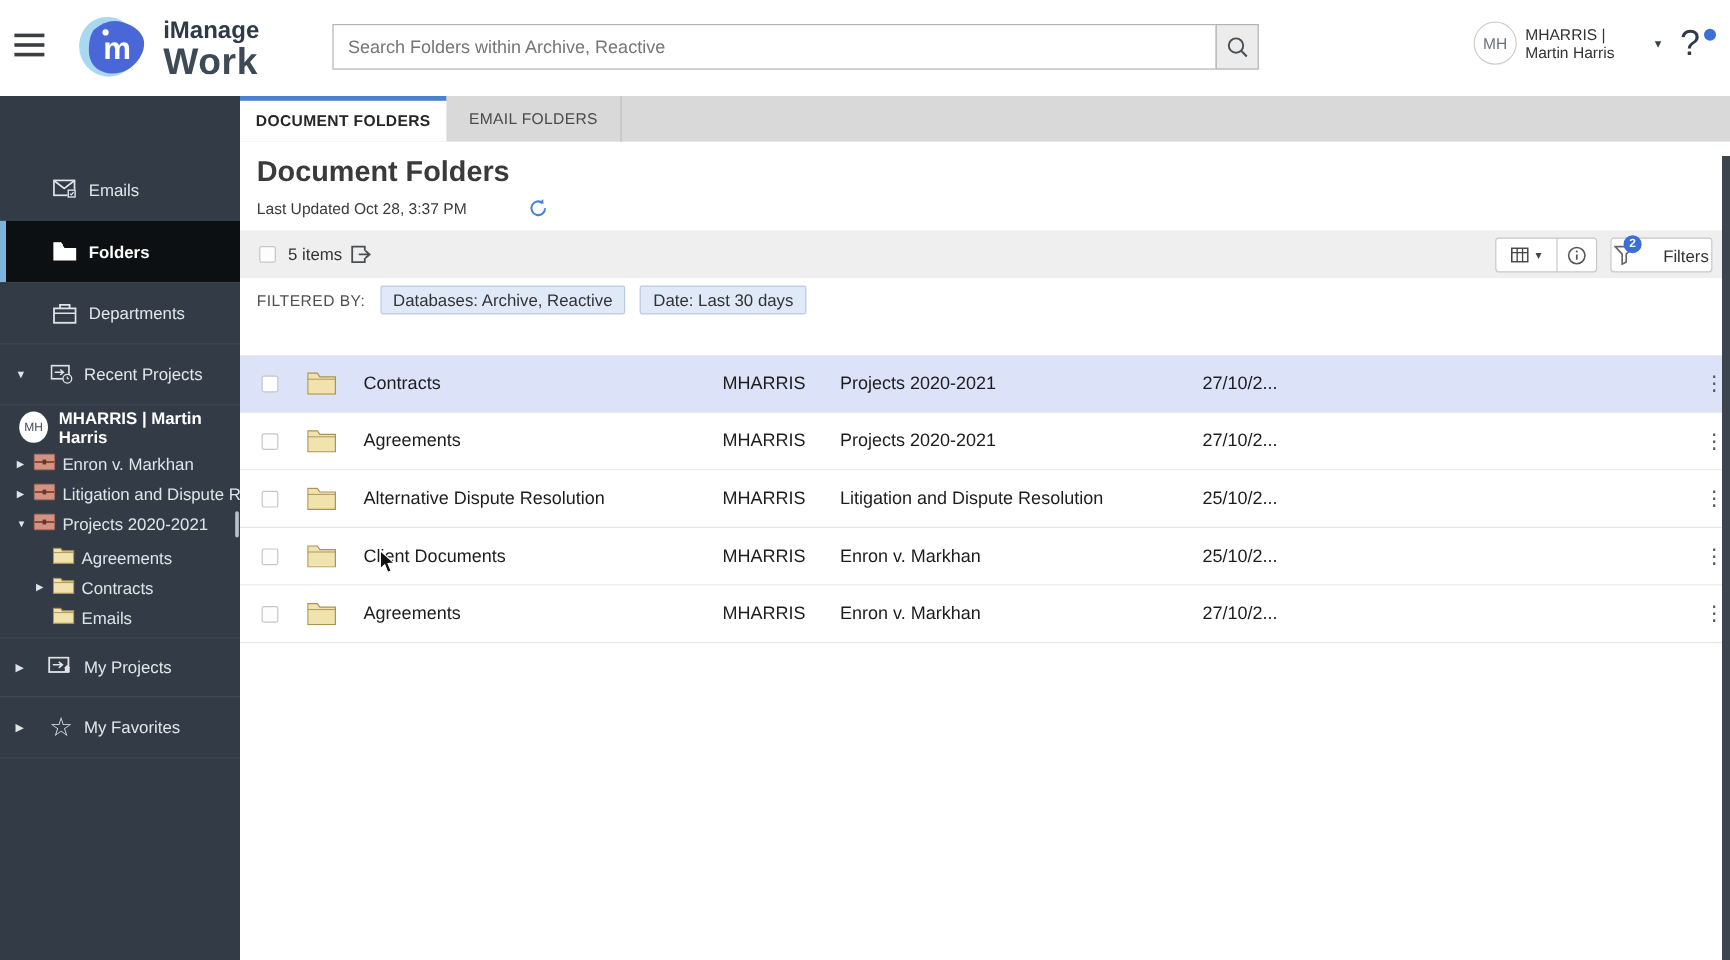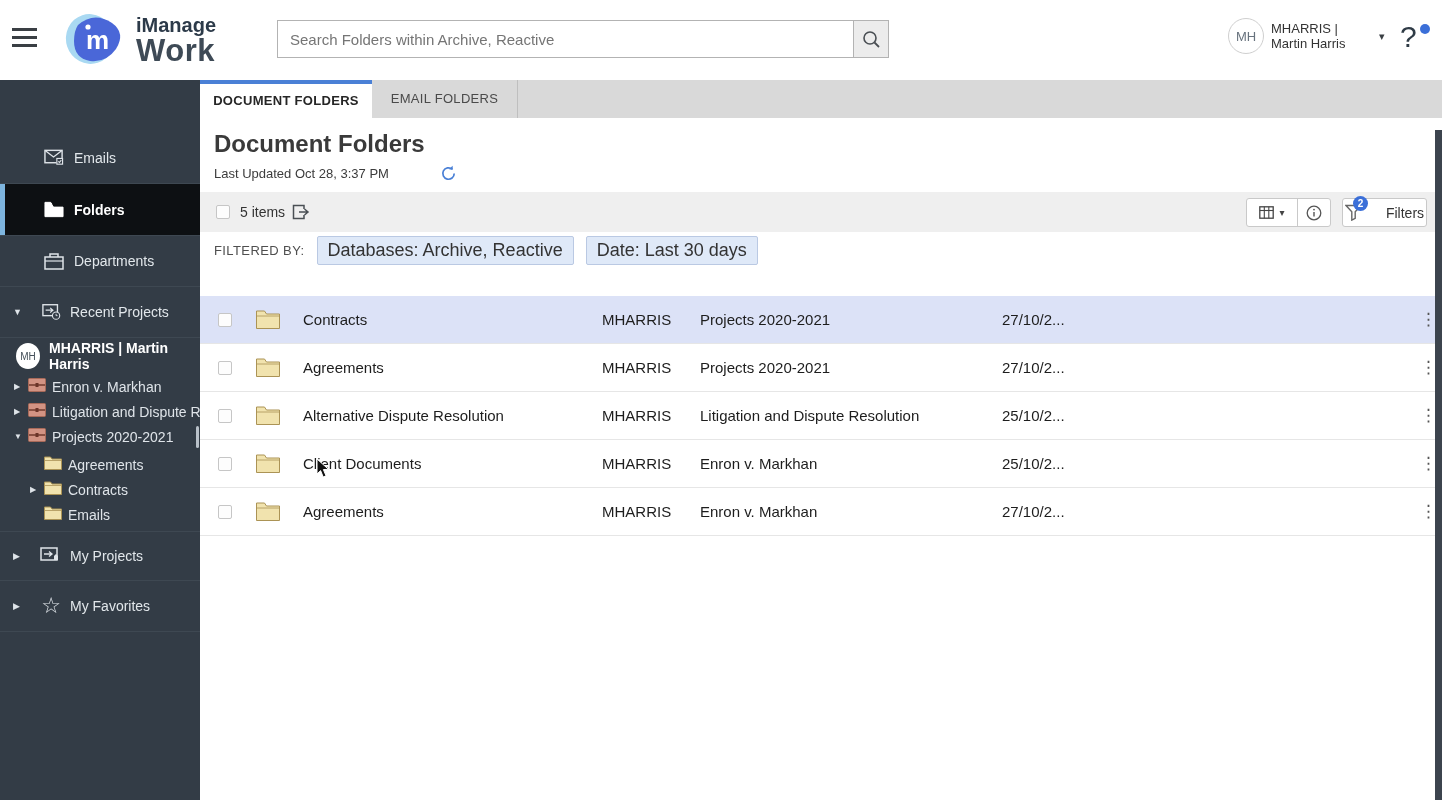--- a/index.html
+++ b/index.html
@@ -7,21 +7,21 @@
   .app { position:relative; width:1442px; height:800px; }
 
   
   .header { position:absolute; left:0; top:0; width:1442px; height:80px; background:#fff; }
   .hamburger { position:absolute; left:12px; top:28px; width:25px; height:20px; cursor:pointer; }
   .hamburger span { display:block; width:25px; height:3px; background:#3a3f44; margin-bottom:5px; }
   .logo { position:absolute; left:64px; top:9px; display:flex; align-items:center; }
   .logo-text { margin-left:8px; }
   .logo-top { font-size:20px; font-weight:600; color:#2c3a49; line-height:22px; }
   .logo-bottom { font-size:31px; font-weight:700; color:#3e4a56; line-height:30px; letter-spacing:0.5px; }
-  .search-wrap { position:absolute; left:277px; top:20px; width:612px; height:38px; display:flex; }
+  .search-wrap { position:absolute; left:277px; top:20px; width:772px; height:38px; display:flex; }
   .search-input { flex:1; height:38px; border:1px solid #b3b3b3; padding:0 12px; font-size:15px; color:#333; font-family:"Liberation Sans",sans-serif; outline:none; }
   .search-input::placeholder { color:#757575; }
   .search-btn { width:36px; height:38px; background:#ececec; border:1px solid #b3b3b3; margin-left:-1px; display:flex; align-items:center; justify-content:center; cursor:pointer; }
   .user-block { position:absolute; left:1228px; top:18px; display:flex; align-items:center; }
   .avatar { width:36px; height:36px; border-radius:50%; border:1px solid #cfcfcf; background:#fff; color:#68737e; font-size:13px; display:flex; align-items:center; justify-content:center; }
   .user-name { width:100px; margin-left:7px; font-size:13px; color:#333; line-height:15px; }
   .user-caret { margin-left:8px; font-size:11px; color:#3a3f44; }
   .help-wrap { position:absolute; left:1400px; top:18px; width:30px; height:40px; }
   .help-q { font-size:30px; font-weight:400; color:#2f3b46; line-height:38px; }
   .help-dot { position:absolute; right:0; top:6px; width:10px; height:10px; border-radius:50%; background:#3b6fd8; }
@@ -72,21 +72,21 @@
   .bg-sep { width:1px; height:29px; background:#c9c9c9; }
   .bg-right { width:32px; display:flex; justify-content:center; }
   .chev { font-size:10px; color:#444; }
   .filters-btn { position:absolute; left:1142px; top:6px; width:85px; height:29px; background:#fff; border:1px solid #c9c9c9; border-radius:3px; display:flex; align-items:center; justify-content:center; cursor:pointer; }
   .funnel-wrap { position:relative; width:17px; height:17px; }
   .badge { position:absolute; top:-8px; right:-6px; width:15px; height:15px; border-radius:50%; background:#3b6fd8; color:#fff; font-size:10px; font-weight:700; display:flex; align-items:center; justify-content:center; }
   .filters-lbl { margin-left:24px; font-size:14px; color:#333; }
 
   .filterbar { position:absolute; left:0; top:152px; width:1242px; height:36px; background:#fff; display:flex; align-items:center; padding-left:14px; }
   .fb-label { font-size:13px; color:#4f4f4f; letter-spacing:0.4px; }
-  .chip { margin-left:12px; background:#dfe9f8; border:1px solid #bac9e3; border-radius:2px; padding:3px 10px; font-size:18px; color:#333; cursor:pointer; }
+  .chip { margin-left:12px; background:#dfe9f8; border:1px solid #bac9e3; border-radius:2px; padding:3px 10px; font-size:14px; color:#333; cursor:pointer; }
 
   .thead { position:absolute; left:0; top:188px; width:1242px; height:28px; background:#fbfbfb; border-top:1px solid #e3e3e3; border-bottom:1px solid #dcdcdc; font-size:13.5px; font-weight:700; color:#2e2e2e; }
   .th { position:absolute; top:0; line-height:27px; }
   .th-sep { position:absolute; top:4px; width:1px; height:19px; background:#d8d8d8; }
   .gear { position:absolute; left:1216px; top:0; line-height:27px; font-size:16px; color:#333; cursor:pointer; }
 
   .rows { position:absolute; left:0; top:216px; width:1242px; }
   .trow { position:relative; width:1242px; height:48px; border-bottom:1px solid #e6e6e6; font-size:15px; color:#1d1d1d; cursor:pointer; background:#fff; }
   .trow.selected { background:#dce2f7; }
   .trow .cbx { position:absolute; left:18px; top:17px; }

